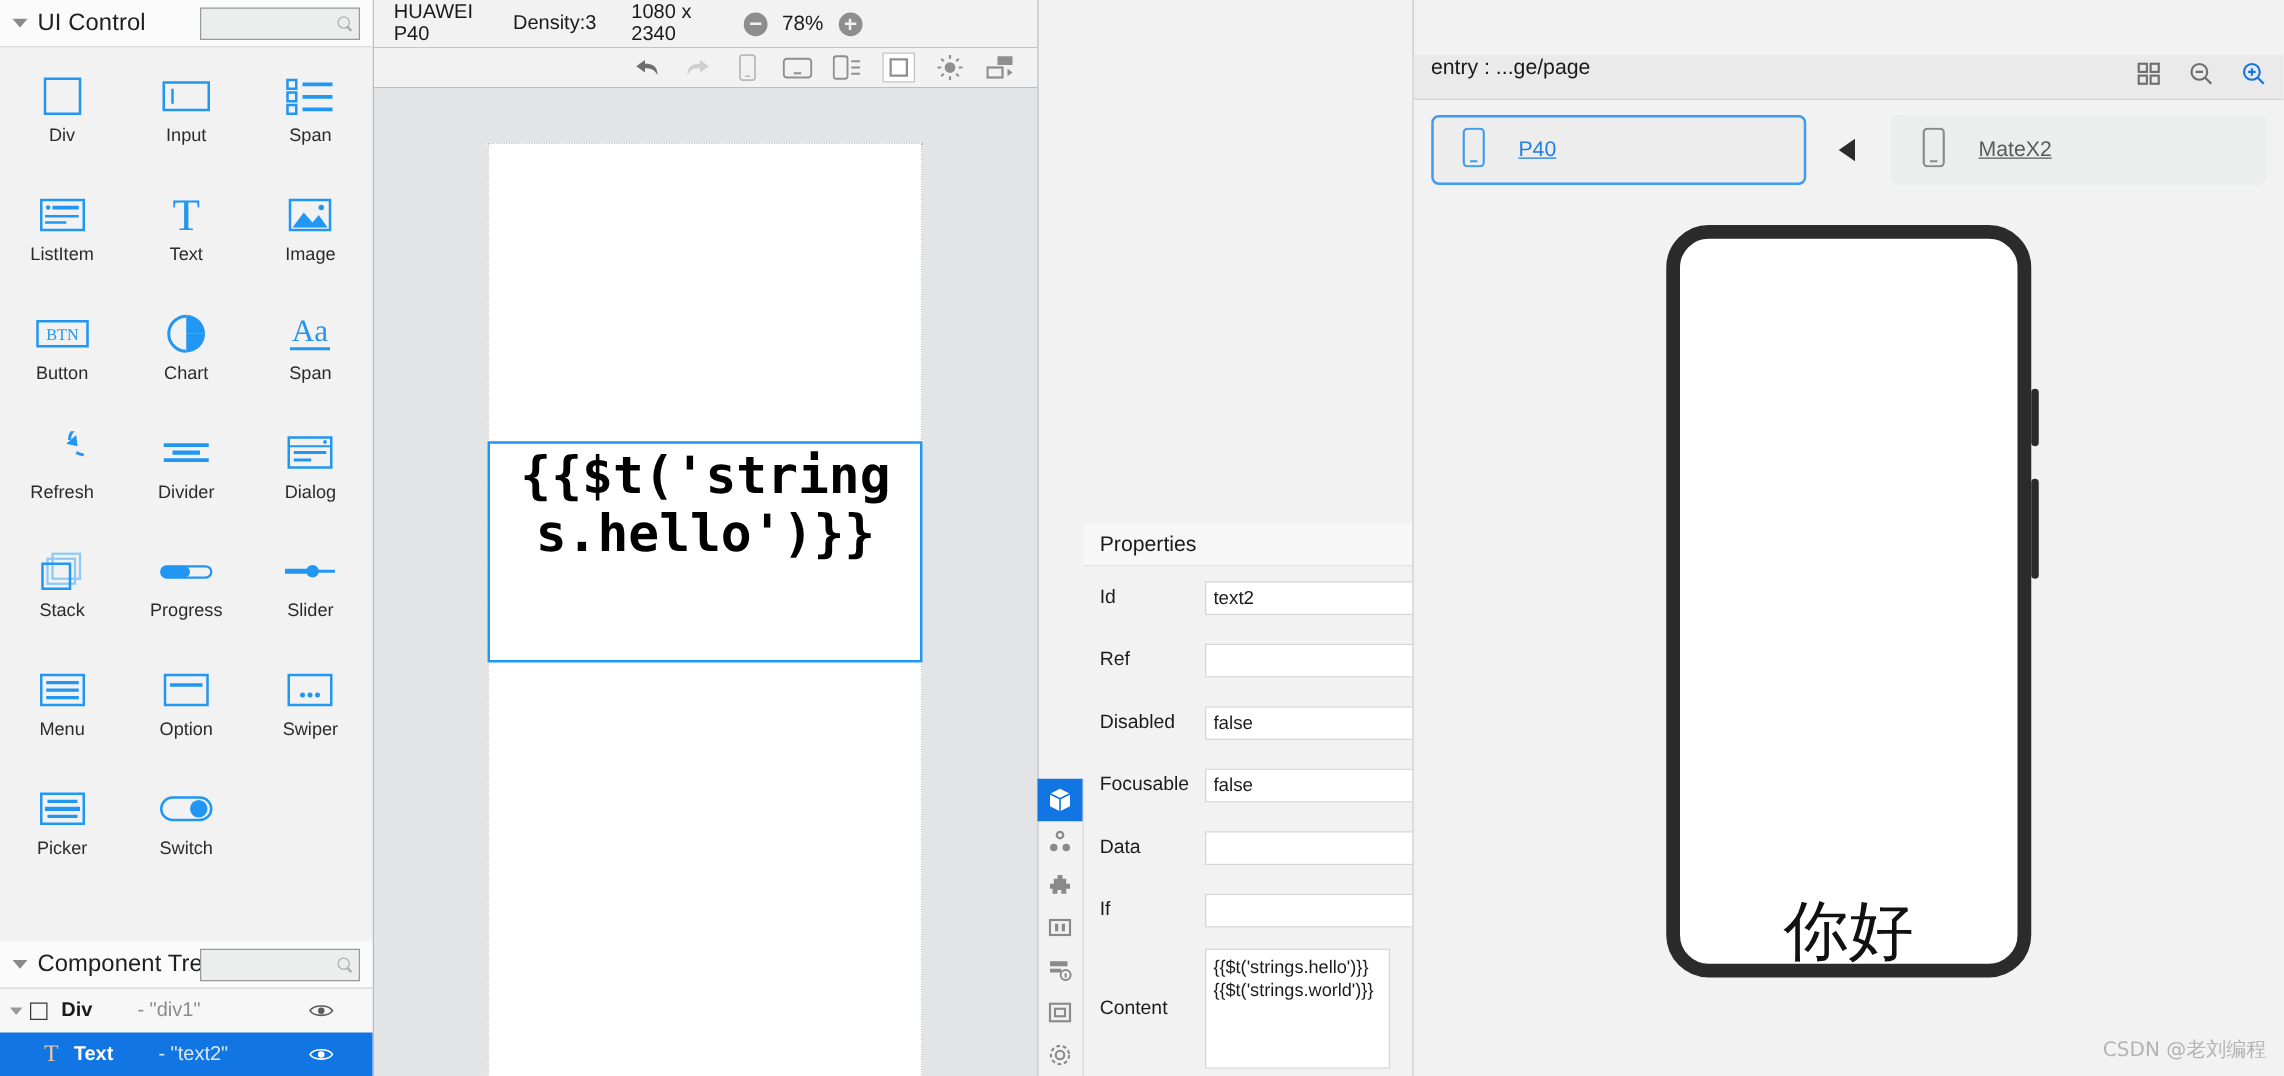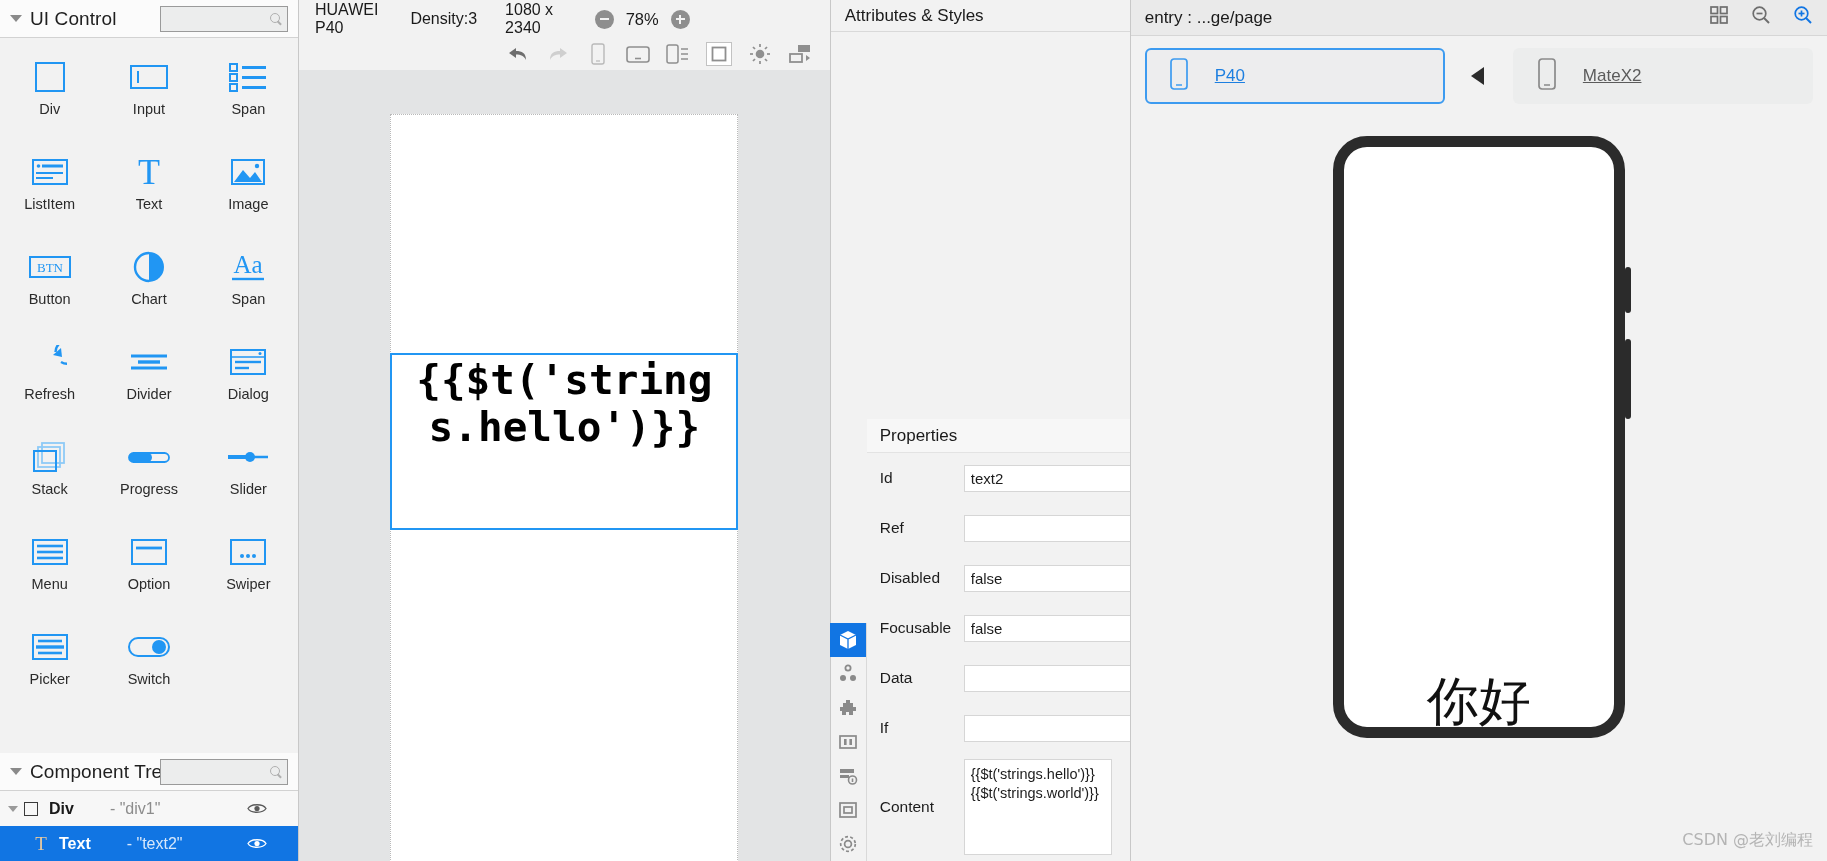--- a/index.html
+++ b/index.html
@@ -314,24 +314,25 @@
   .preview-panel {
     width: 770px; height: 861px;
     background: #f2f2f2;
     border-left: 1px solid #c8c8c8;
     display: flex; flex-direction: column;
     position: relative;
   }
   .prev-head {
     height: 36px; min-height: 36px;
     background: #eaeaea;
-    display: flex; align-items: center;
+    display: flex; 
     padding: 0 14px;
     font-size: 17px;
     border-bottom: 1px solid #d6d6d6;
+    margin-top: 44px;
   }
   .prev-head .sp { margin-left: auto; display: flex; gap: 22px; align-items: center; }
   .prev-tabs {
     height: 72px; min-height: 72px;
     display: flex; align-items: center;
     padding: 8px 14px 0 14px;
     gap: 14px;
     background: #f2f2f2;
   }
   .dev-tab {
@@ -746,23 +747,20 @@
     </div>
 
     <div class="canvas-area">
       <div class="phone-canvas">
         <div class="text-node">{{$t('strings.hello')}}</div>
       </div>
     </div>
   </div>
 
   <div class="props-panel">
-    <div class="attr-head">
-      <span>Attributes &amp; Styles</span>
-    </div>
 
     <div class="props-body">
       <div class="vrail">
         <span class="rail-btn active">
           <svg width="20" height="20" viewBox="0 0 20 20">
               <path d="M10 1 L18 5 L18 15 L10 19 L2 15 L2 5 Z" fill="#ffffff"></path>
               <path d="M2 5 L10 9 L18 5 M10 9 L10 19" fill="none" stroke="#1175e3" stroke-width="1.3"></path>
             </svg>
         </span>
         <span class="rail-btn">

